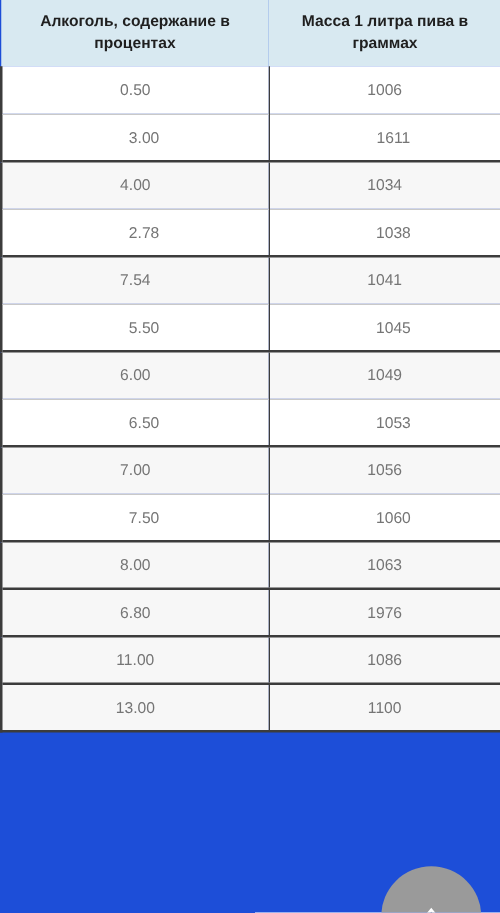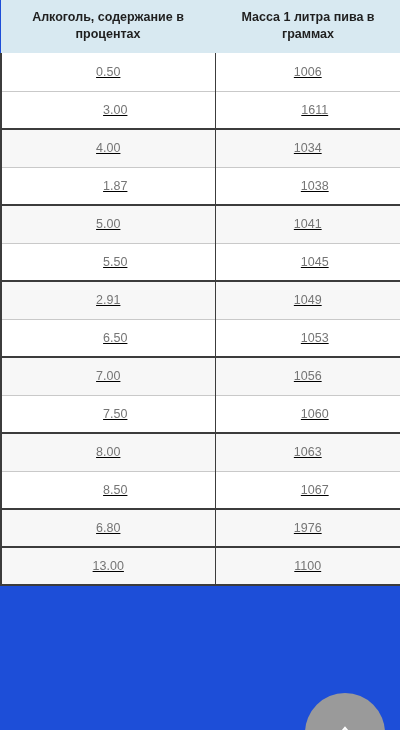--- a/index.html
+++ b/index.html
@@ -34,21 +34,21 @@
     line-height: 17px;
     text-align: center;
     padding: 9px 14px 10px 14px;
     vertical-align: middle;
     border: none;
   }
   .thead-row th.col-left  { width: 214px; }
   .thead-row th.col-right { width: 186px; }
 
   
-  .data-table tbody tr { height: 38px; text-decoration: underline; }
+  .data-table tbody tr { height: 38px; }
 
   .data-table tbody td {
     font-size: 12.5px;
     color: #757575;
     text-align: center;
     vertical-align: middle;
     height: 38px;
     border-left: 2px solid #3c3c3c;
     border-right: 2px solid #14532d;
     border-top: 2px solid #3c3c3c;
@@ -109,58 +109,58 @@
         </tr>
         <tr class="light-sep">
           <td class="cell-left">3.00</td>
           <td class="cell-right">1611</td>
         </tr>
         <tr class="alt">
           <td class="cell-left">4.00</td>
           <td class="cell-right">1034</td>
         </tr>
         <tr class="light-sep">
-          <td class="cell-left">1.87</td>
+          <td class="cell-left">2.78</td>
           <td class="cell-right">1038</td>
         </tr>
         <tr class="alt">
-          <td class="cell-left">5.00</td>
+          <td class="cell-left">7.54</td>
           <td class="cell-right">1041</td>
         </tr>
         <tr class="light-sep">
           <td class="cell-left">5.50</td>
           <td class="cell-right">1045</td>
         </tr>
         <tr class="alt">
-          <td class="cell-left">2.91</td>
+          <td class="cell-left">6.00</td>
           <td class="cell-right">1049</td>
         </tr>
         <tr class="light-sep">
           <td class="cell-left">6.50</td>
           <td class="cell-right">1053</td>
         </tr>
         <tr class="alt">
           <td class="cell-left">7.00</td>
           <td class="cell-right">1056</td>
         </tr>
         <tr class="light-sep">
           <td class="cell-left">7.50</td>
           <td class="cell-right">1060</td>
         </tr>
         <tr class="alt">
           <td class="cell-left">8.00</td>
           <td class="cell-right">1063</td>
         </tr>
-        <tr class="light-sep">
-          <td class="cell-left">8.50</td>
-          <td class="cell-right">1067</td>
-        </tr>
         <tr class="alt">
           <td class="cell-left">6.80</td>
           <td class="cell-right">1976</td>
+        </tr>
+        <tr class="alt">
+          <td class="cell-left">11.00</td>
+          <td class="cell-right">1086</td>
         </tr>
         <tr class="alt">
           <td class="cell-left">13.00</td>
           <td class="cell-right">1100</td>
         </tr>
       </tbody>
   </table>
 
   <button class="fab">
     <span class="chev">

